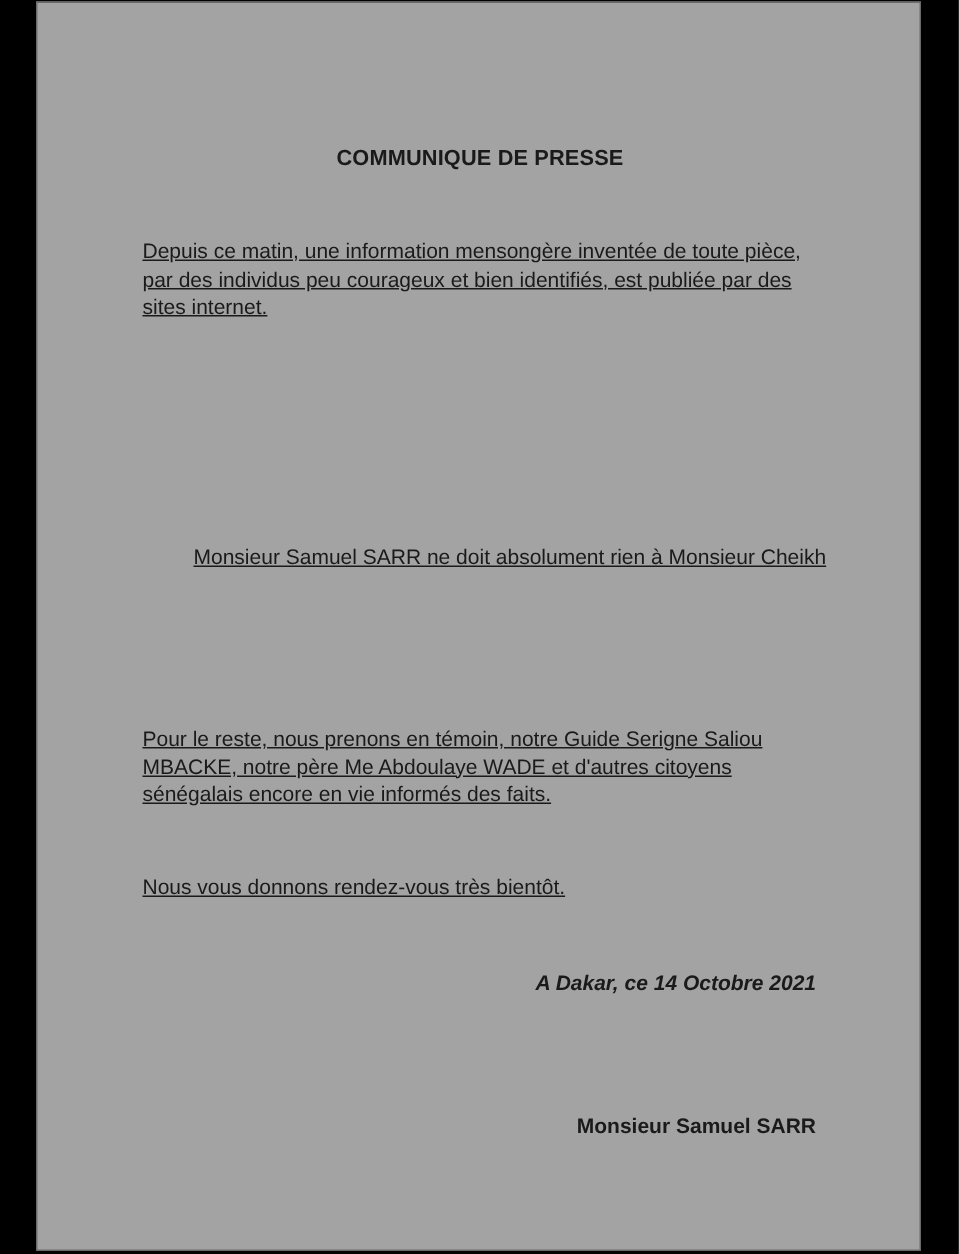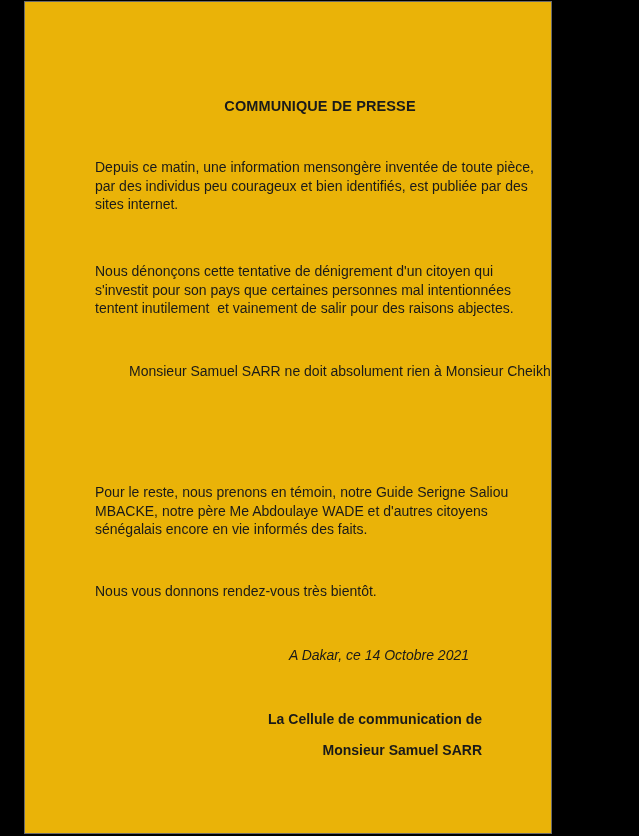--- a/index.html
+++ b/index.html
@@ -7,23 +7,23 @@
       padding: 0;
       background: #000000;
       width: 639px;
       height: 836px;
       overflow: hidden;
     }
     .page {
       position: absolute;
       left: 24px;
       top: 1px;
-      width: 528px;
+      width: 590px;
       height: 833px;
-      background: #eab308;
+      background: #a3a3a3;
       border: 1px solid #6a6a6a;
       box-sizing: border-box;
     }
     .doc {
       position: absolute;
       left: 0; top: 0; right: 0; bottom: 0;
       font-family: "Liberation Sans", sans-serif;
       color: #1a1a1a;
     }
     .title {
@@ -36,27 +36,27 @@
       font-size: 14.5px;
       letter-spacing: 0.1px;
     }
     .para {
       position: absolute;
       left: 70px;
       width: 470px;
       font-size: 14px;
       line-height: 18.5px;
     }
-    .para div { white-space: pre; }
+    .para div { white-space: pre; text-decoration: underline; }
     .date {
       position: absolute;
       top: 645px;
-      right: 82px;
+      right: 69px;
       font-size: 14px;
-      font-weight: normal;
+      font-weight: bold;
       font-style: italic;
     }
     .sig1 {
       position: absolute;
       top: 709px;
       right: 69px;
       font-size: 14px;
       font-weight: bold;
     }
     .sig2 {
@@ -74,37 +74,31 @@
 <div class="page">
   <div class="doc">
     <div class="title">COMMUNIQUE DE PRESSE</div>
 
     <div class="para" style="top:156px;">
       <div>Depuis ce matin, une information mensongère inventée de toute pièce,</div>
       <div>par des individus peu courageux et bien identifiés, est publiée par des</div>
       <div>sites internet.</div>
     </div>
 
-    <div class="para" style="top:260px;">
-      <div>Nous dénonçons cette tentative de dénigrement d'un citoyen qui</div>
-      <div>s'investit pour son pays que certaines personnes mal intentionnées</div>
-      <div>tentent inutilement  et vainement de salir pour des raisons abjectes.</div>
-    </div>
 
     <div class="para" style="top:360px;margin-left:34px;">
       <div>Monsieur Samuel SARR ne doit absolument rien à Monsieur Cheikh</div>
     </div>
 
     <div class="para" style="top:580px;">
       <div>Nous vous donnons rendez-vous très bientôt.</div>
     </div>
 
     <div class="para" style="top:481px;">
       <div>Pour le reste, nous prenons en témoin, notre Guide Serigne Saliou</div>
       <div>MBACKE, notre père Me Abdoulaye WADE et d'autres citoyens</div>
       <div>sénégalais encore en vie informés des faits.</div>
     </div>
 
     <div class="date">A Dakar, ce 14 Octobre 2021</div>
-    <div class="sig1">La Cellule de communication de</div>
     <div class="sig2">Monsieur Samuel SARR</div>
   </div>
 </div>
 
 </body></html>

